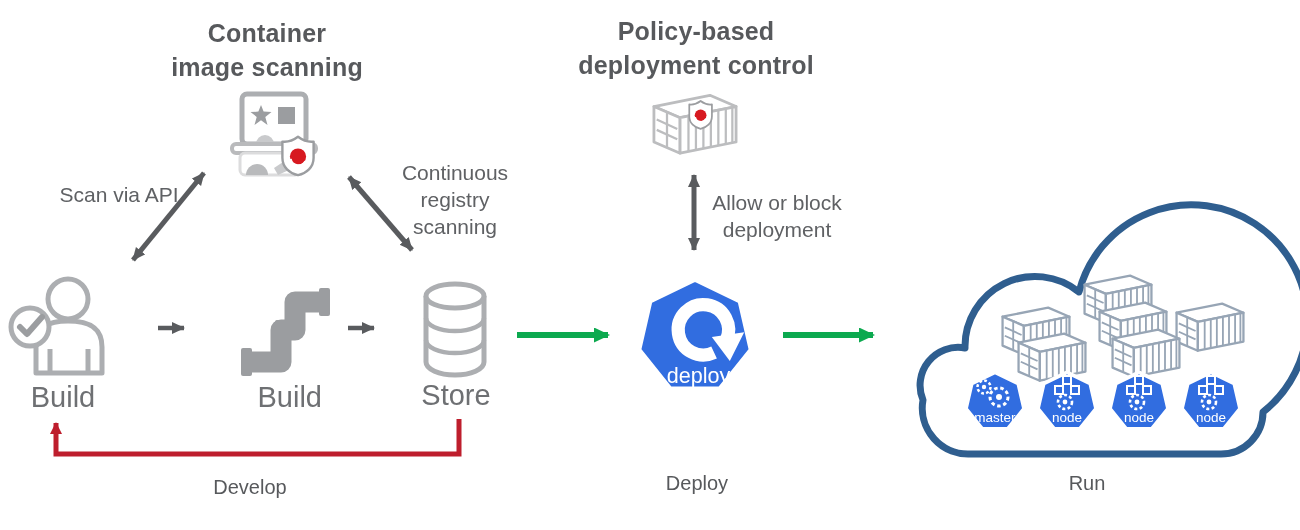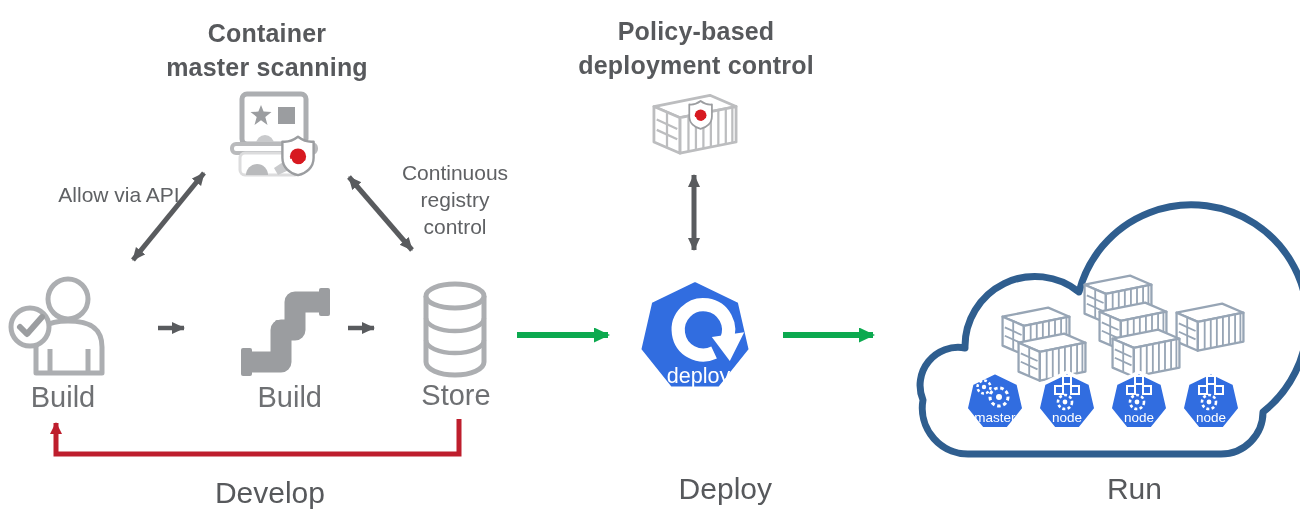--- a/index.html
+++ b/index.html
@@ -5,21 +5,21 @@
   html,body{margin:0;padding:0;background:#fff;}
   .stage{
     position:relative;width:1300px;height:530px;background:#fff;
     font-family:"Liberation Sans","DejaVu Sans",sans-serif;
     overflow:hidden;
   }
   .lbl{position:absolute;text-align:center;}
   .heading{font-size:25px;line-height:34px;color:var(--text,#57595C);font-weight:600;letter-spacing:.2px;}
   .ann{font-size:21px;line-height:27px;color:var(--annotation,#5F6164);text-align:center;}
   .node-lbl{font-size:29px;color:var(--node-label,#6E7073);}
-  .stage-lbl{font-size:30px;color:var(--text,#57595C);text-align:right;}
+  .stage-lbl{font-size:20px;color:var(--text,#57595C);}
   svg{position:absolute;overflow:visible;}
   .overlay{left:0;top:0;pointer-events:none;}
   .arr-gray{stroke:var(--arrow-gray,#595B5E);stroke-width:5;fill:none;}
   .arr-gray-sm{stroke:var(--arrow-gray,#595B5E);stroke-width:4.5;fill:none;}
   .arr-green{stroke:var(--green,#0CA94F);stroke-width:6;fill:none;}
   .arr-red{stroke:var(--red,#BE1E2D);stroke-width:5;fill:none;stroke-linejoin:miter;}
   .ic{stroke:var(--icon-gray,#ACAEB1);}
   .cloud-outline{stroke:var(--cloud-outline,#2F5E8F);}
   .hept{fill:var(--k8s-blue,#316DE0);stroke:#fff;}
   .hept-txt{fill:#fff;text-anchor:middle;font-family:"Liberation Sans","DejaVu Sans",sans-serif;}
@@ -61,32 +61,36 @@
         <path d="M0,0 L16,7.5 L0,15 Z" fill="#0CA94F"></path>
       </marker>
       <marker id="mk-red" markerUnits="userSpaceOnUse" markerWidth="16" markerHeight="14" refX="11" refY="6" orient="auto">
         <path d="M0,0 L12,6 L0,12 Z" fill="#BE1E2D"></path>
       </marker>
     </defs>
   </svg>
 
   <div class="lbl heading" style="left:137px;top:16px;width:260px;">
     <div>Container</div>
-    <div>master scanning</div>
+    <div>image scanning</div>
   </div>
   <div class="lbl heading" style="left:565px;top:14px;width:262px;">
     <div>Policy-based</div>
     <div>deployment control</div>
   </div>
 
-  <div class="lbl ann" style="left:44px;top:181px;width:150px;">Allow via API</div>
+  <div class="lbl ann" style="left:44px;top:181px;width:150px;">Scan via API</div>
   <div class="lbl ann" style="left:385px;top:159px;width:140px;">
     <div>Continuous</div>
     <div>registry</div>
-    <div>control</div>
+    <div>scanning</div>
+  </div>
+  <div class="lbl ann" style="left:701px;top:189px;width:152px;">
+    <div>Allow or block</div>
+    <div>deployment</div>
   </div>
 
   <div class="lbl node-lbl" style="left:13px;top:381px;width:100px;">Build</div>
   <div class="lbl node-lbl" style="left:222px;top:381px;width:100px;text-align:right;">Build</div>
   <div class="lbl node-lbl" style="left:406px;top:379px;width:100px;">Store</div>
 
   <div class="lbl stage-lbl" style="left:175px;top:476px;width:150px;">Develop</div>
   <div class="lbl stage-lbl" style="left:622px;top:472px;width:150px;">Deploy</div>
   <div class="lbl stage-lbl" style="left:1012px;top:472px;width:150px;">Run</div>
 

